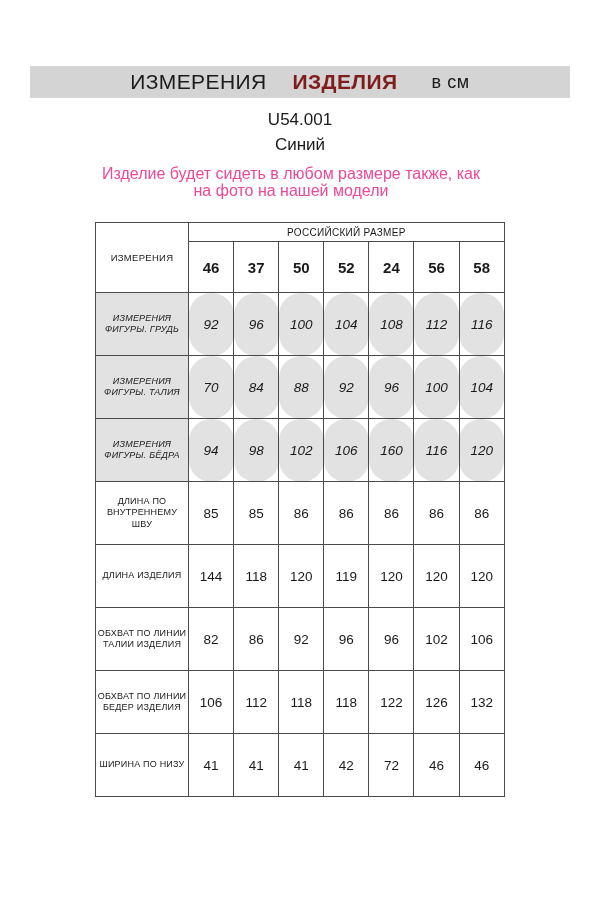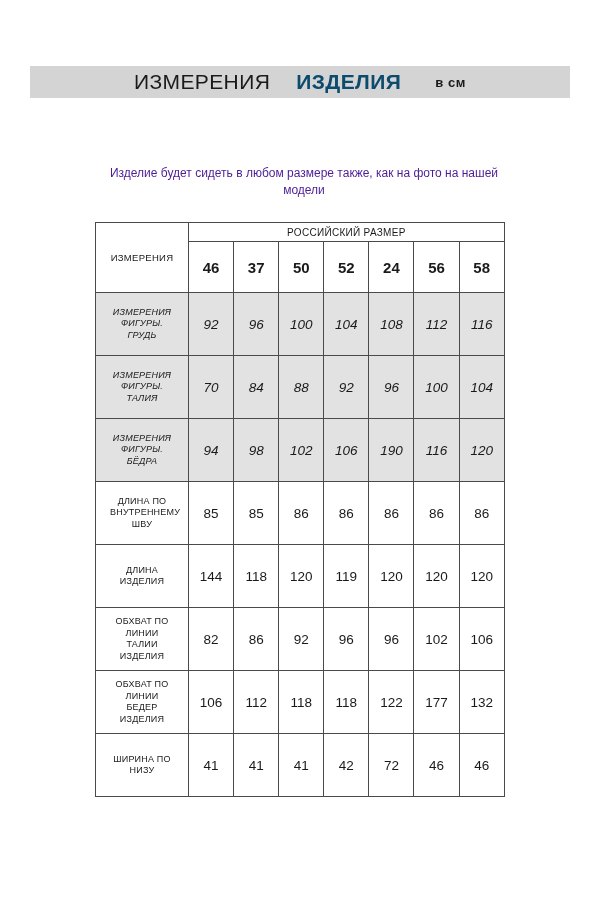--- a/index.html
+++ b/index.html
@@ -40,26 +40,26 @@
     font-size: 21px;
     font-weight: 400;
     letter-spacing: 0.4px;
     color: #1a1a1a;
     white-space: nowrap;
   }
   .banner-word-2 {
     font-size: 21px;
     font-weight: bold;
     letter-spacing: 0.4px;
-    color: #0c4a6e;
+    color: #7f1d1d;
     white-space: nowrap;
   }
   .banner-unit {
-    font-size: 13px;
-    font-weight: 700;
+    font-size: 18px;
+    font-weight: 400;
     letter-spacing: 0.6px;
     color: #1a1a1a;
     white-space: nowrap;
     margin-left: 8px;
   }
 
   
   .product-block {
     position: absolute;
     left: 0;
@@ -72,27 +72,27 @@
     line-height: 24px;
     color: #1a1a1a;
   }
   .product-color {
     font-size: 17px;
     line-height: 25px;
     color: #1a1a1a;
   }
   .fit-note {
     position: absolute;
-    left: 104px;
+    left: 91px;
     top: 165px;
     width: 400px;
     text-align: center;
-    font-size: 12px;
+    font-size: 16px;
     line-height: 17px;
-    color: #4c1d95;
+    color: #ec4899;
   }
 
   
   .size-table {
     position: absolute;
     left: 95px;
     top: 222px;
     width: 409px;
     border-collapse: collapse;
     table-layout: fixed;
@@ -128,43 +128,48 @@
     font-weight: bold;
   }
 
   tr.row-body { height: 63px; }
   tr.row-body.shaded td { background: #e2e2e2; }
 
   td.lbl {
     font-size: 9px;
     line-height: 11.5px;
     letter-spacing: 0.2px;
-    padding: 2px 14px;
+    padding: 2px 0;
   }
   td.val {
     font-size: 13.5px;
+    border-radius: 22px;
   }
   tr.row-body.shaded td.lbl,
   tr.row-body.shaded td.val {
     font-style: italic;
     font-weight: 500;
   }
   tr.row-body.shaded td.val { font-size: 13.5px; }
 </style>
 </head>
 <body>
 
 <div class="page">
 
   <div class="banner">
     <span class="banner-word-1">ИЗМЕРЕНИЯ</span>
     <span class="banner-word-2">ИЗДЕЛИЯ</span>
     <span class="banner-unit">в см</span>
   </div>
 
+  <div class="product-block">
+    <div class="product-code">U54.001</div>
+    <div class="product-color">Синий</div>
+  </div>
 
   <div class="fit-note">Изделие будет сидеть в любом размере также, как на фото на нашей модели</div>
 
   <table class="size-table">
     <colgroup>
       <col class="c-label">
       <col class="c-size">
         <col class="c-size">
         <col class="c-size">
         <col class="c-size">
@@ -207,21 +212,21 @@
           <td class="val">96</td>
           <td class="val">100</td>
           <td class="val">104</td>
         </tr>
         <tr class="row-body shaded">
           <td class="lbl">ИЗМЕРЕНИЯ ФИГУРЫ. БЁДРА</td>
           <td class="val">94</td>
           <td class="val">98</td>
           <td class="val">102</td>
           <td class="val">106</td>
-          <td class="val">190</td>
+          <td class="val">160</td>
           <td class="val">116</td>
           <td class="val">120</td>
         </tr>
         <tr class="row-body">
           <td class="lbl">ДЛИНА ПО ВНУТРЕННЕМУ ШВУ</td>
           <td class="val">85</td>
           <td class="val">85</td>
           <td class="val">86</td>
           <td class="val">86</td>
           <td class="val">86</td>
@@ -248,21 +253,21 @@
           <td class="val">102</td>
           <td class="val">106</td>
         </tr>
         <tr class="row-body">
           <td class="lbl">ОБХВАТ ПО ЛИНИИ БЕДЕР ИЗДЕЛИЯ</td>
           <td class="val">106</td>
           <td class="val">112</td>
           <td class="val">118</td>
           <td class="val">118</td>
           <td class="val">122</td>
-          <td class="val">177</td>
+          <td class="val">126</td>
           <td class="val">132</td>
         </tr>
         <tr class="row-body">
           <td class="lbl">ШИРИНА ПО НИЗУ</td>
           <td class="val">41</td>
           <td class="val">41</td>
           <td class="val">41</td>
           <td class="val">42</td>
           <td class="val">72</td>
           <td class="val">46</td>

